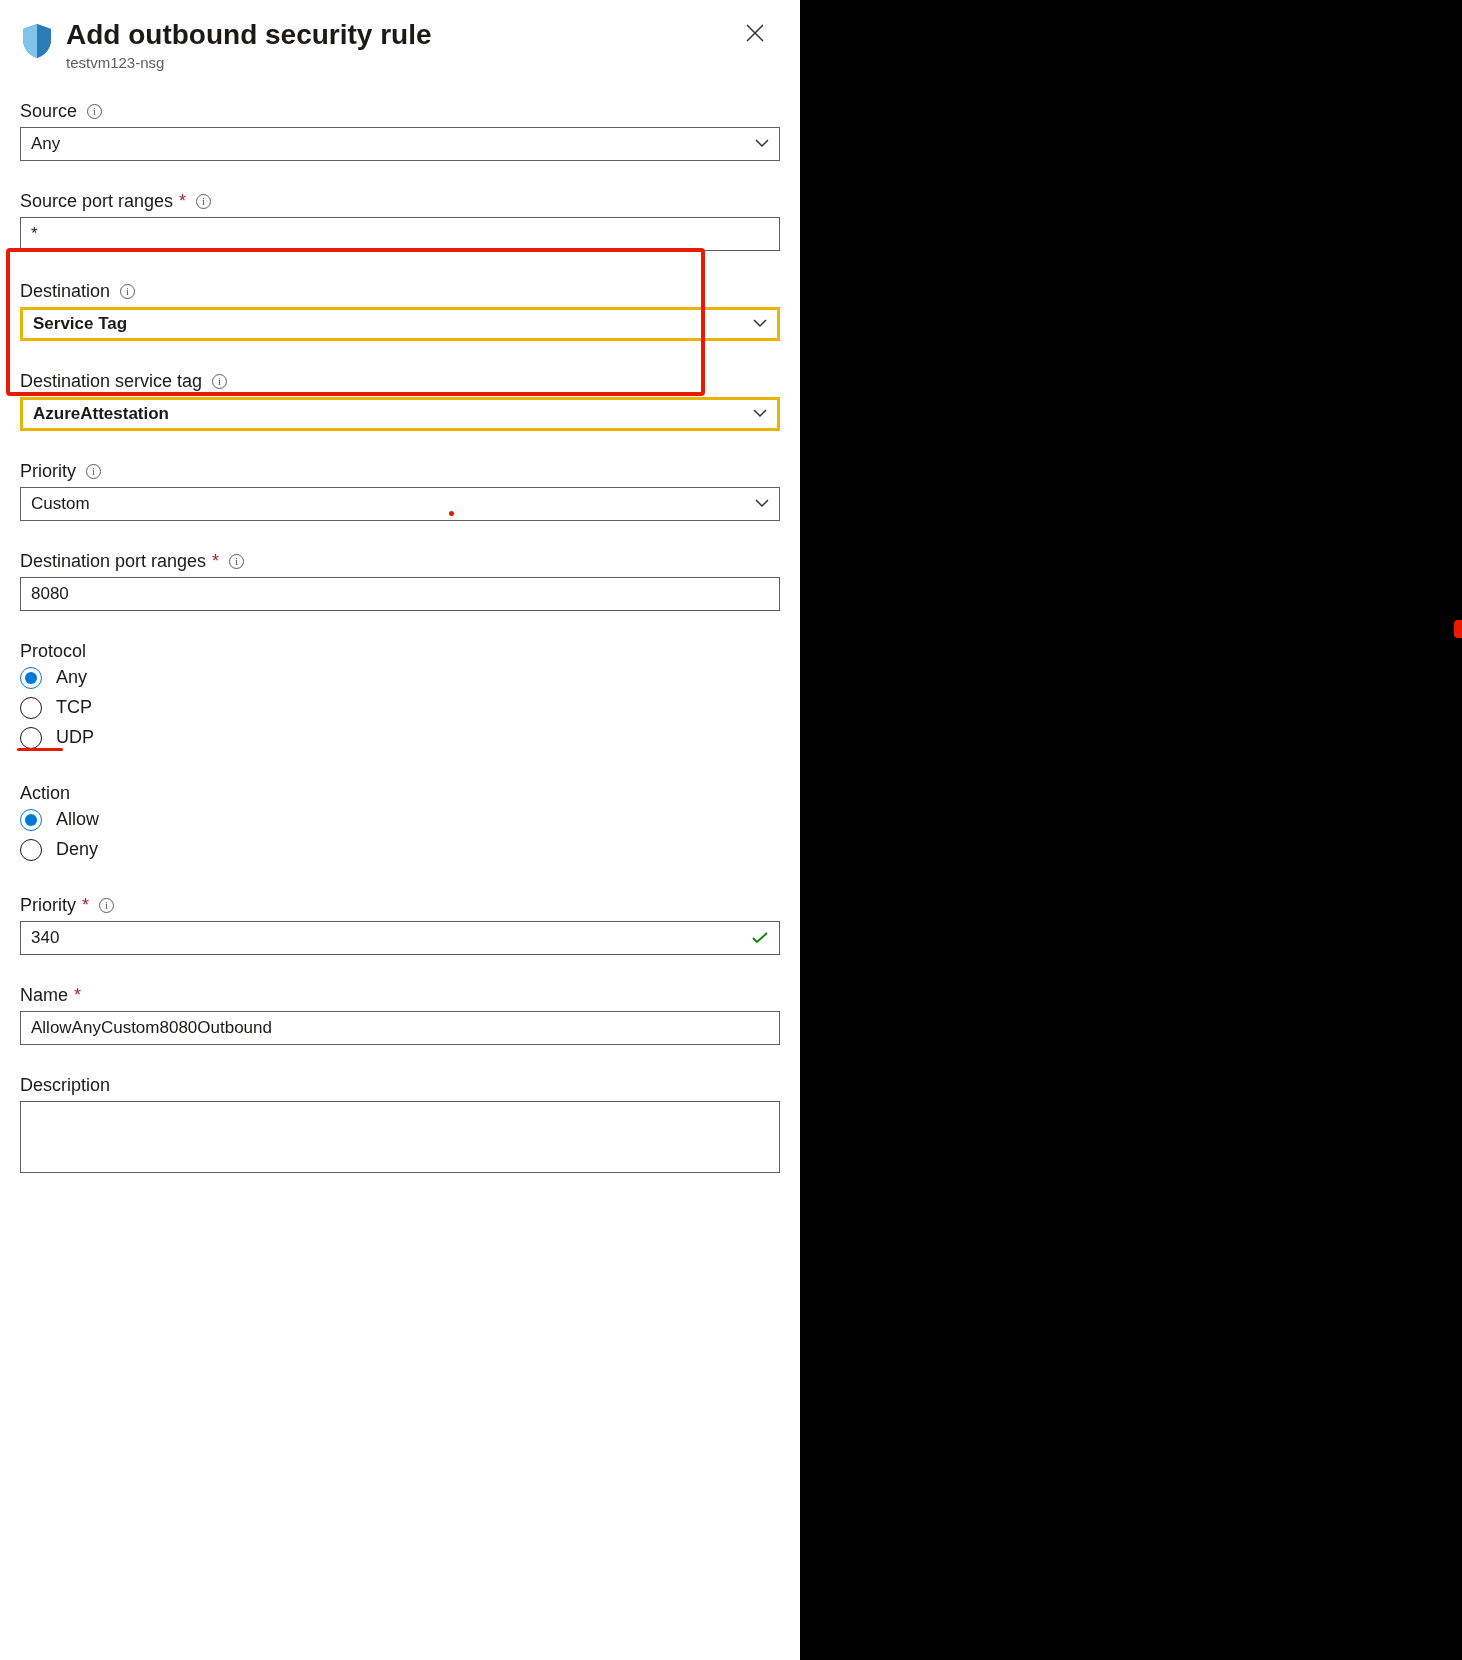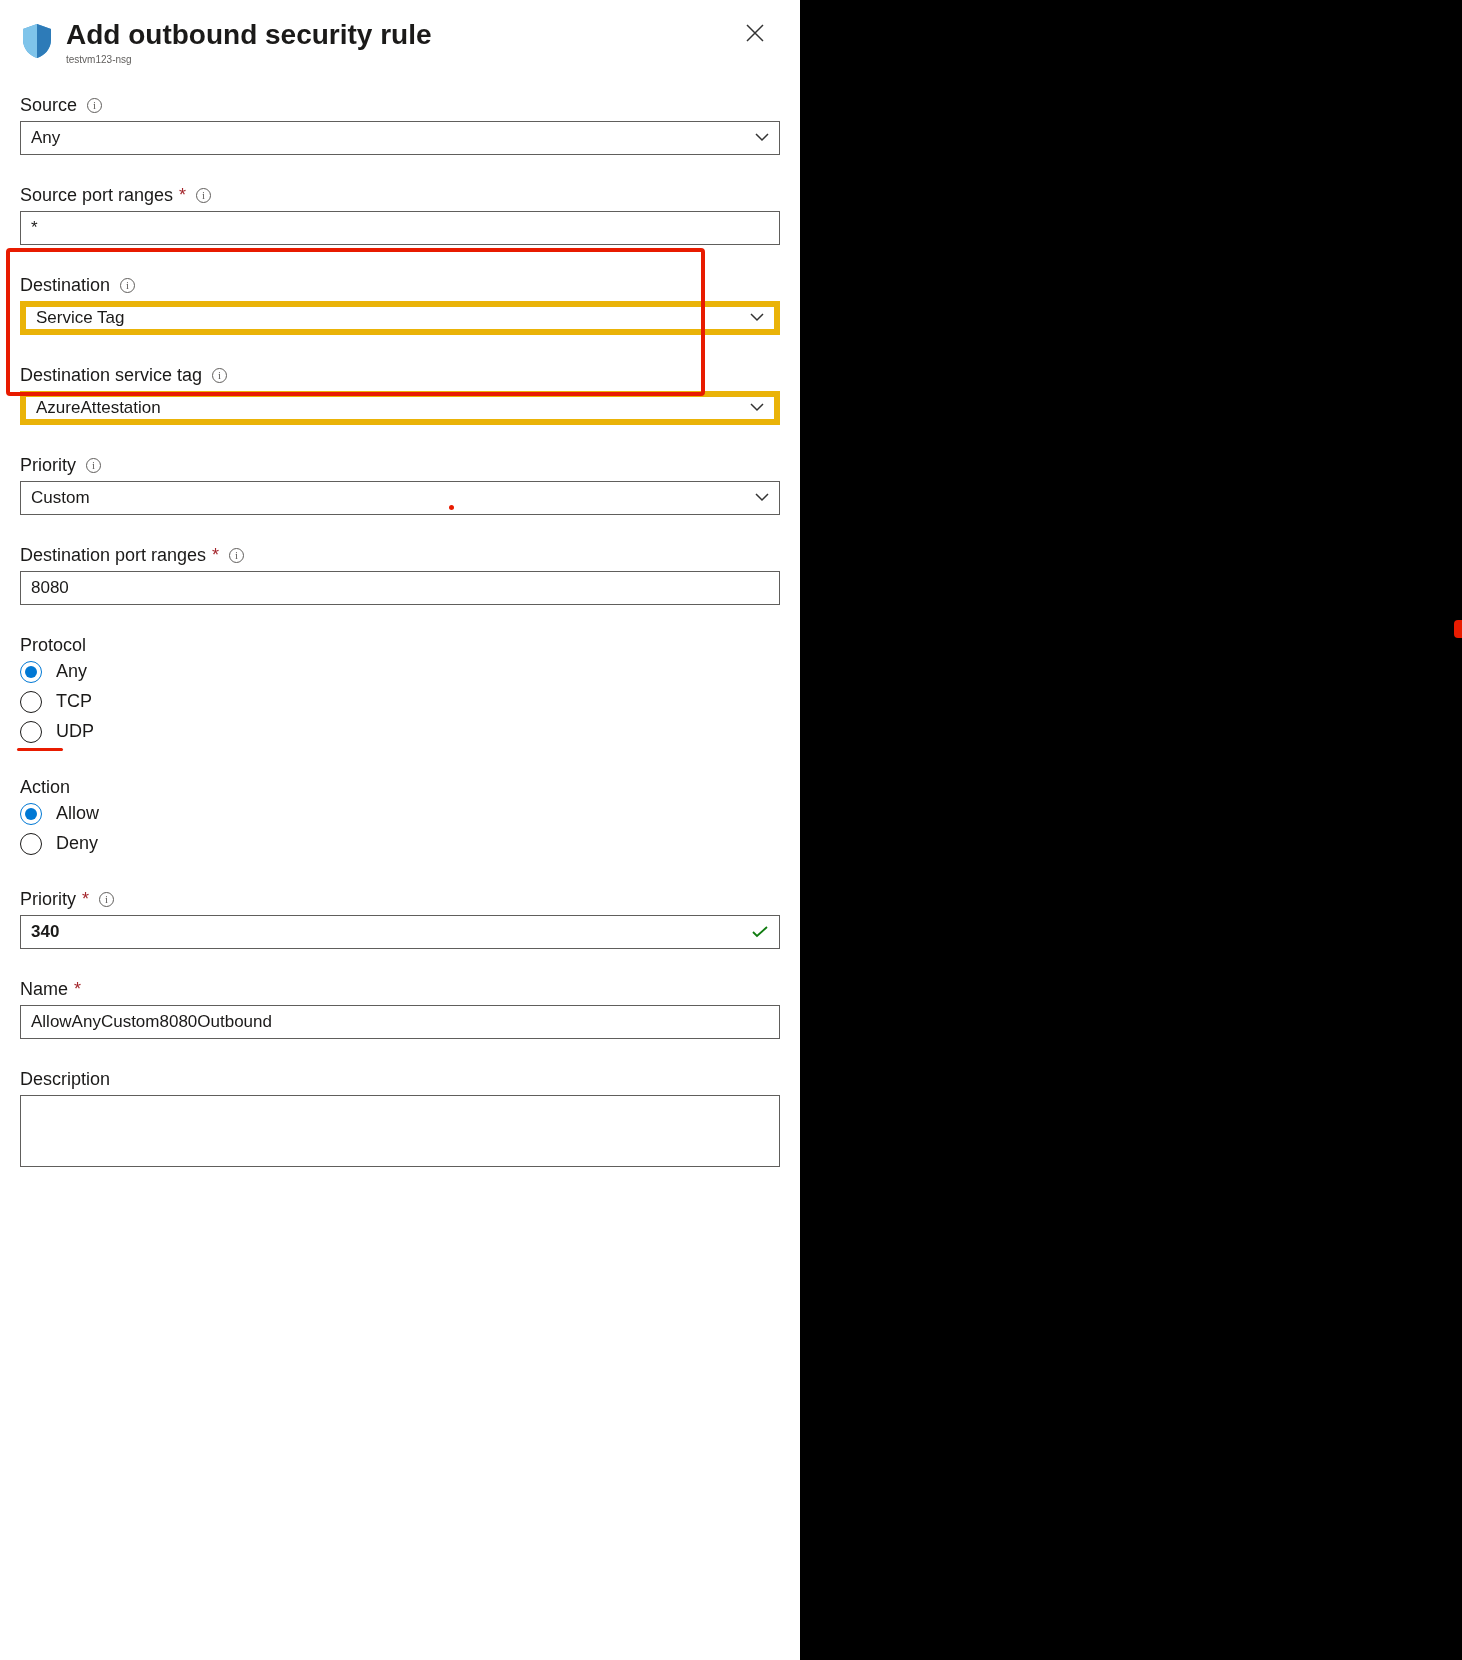--- a/index.html
+++ b/index.html
@@ -29,21 +29,21 @@
     margin-top: 4px;
     flex-shrink: 0;
   }
   .header-text { flex: 1; }
   .title {
     font-size: 28px;
     font-weight: 600;
     line-height: 1.2;
   }
   .subtitle {
-    font-size: 10px;
+    font-size: 15px;
     color: #605e5c;
     margin-top: 2px;
   }
   .close-btn {
     font-size: 22px;
     color: #333;
     cursor: pointer;
     background: none; border: none;
     padding: 4px 8px;
     margin-right: 8px;
@@ -84,22 +84,22 @@
     font-family: inherit;
     background: #fff;
     color: #1b1a19;
   }
   .textarea { height: 72px; resize: none; padding-top: 6px; }
   .select { position: relative; display: flex; align-items: center; cursor: pointer; }
   .select .chev {
     position: absolute; right: 10px; top: 50%; transform: translateY(-55%);
     pointer-events: none;
   }
-  .select-purple { border: 6px solid #eab308; }
-  .validated { padding-right: 34px; font-weight: bold; }
+  .select-purple { border: 3px solid #eab308; font-weight: bold; }
+  .validated { padding-right: 34px; }
   .check-mark { position: absolute; right: 12px; top: 50%; transform: translateY(-50%); color: #107c10; }
 
   .radio-group { display: flex; flex-direction: column; gap: 8px; }
   .radio-item { display: flex; align-items: center; font-size: 18px; cursor: pointer; }
   .radio-circle {
     width: 22px; height: 22px;
     border: 1.5px solid #1b1a19;
     border-radius: 50%;
     margin-right: 14px;
     display: flex; align-items: center; justify-content: center;

